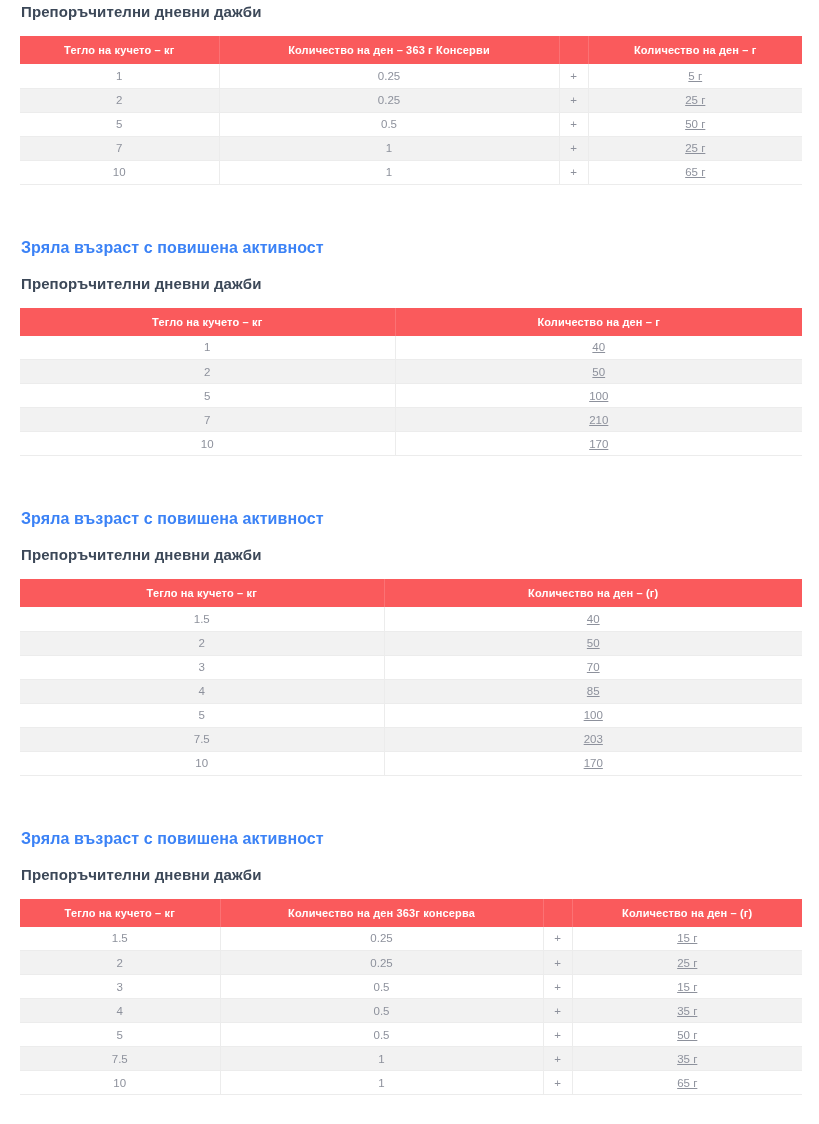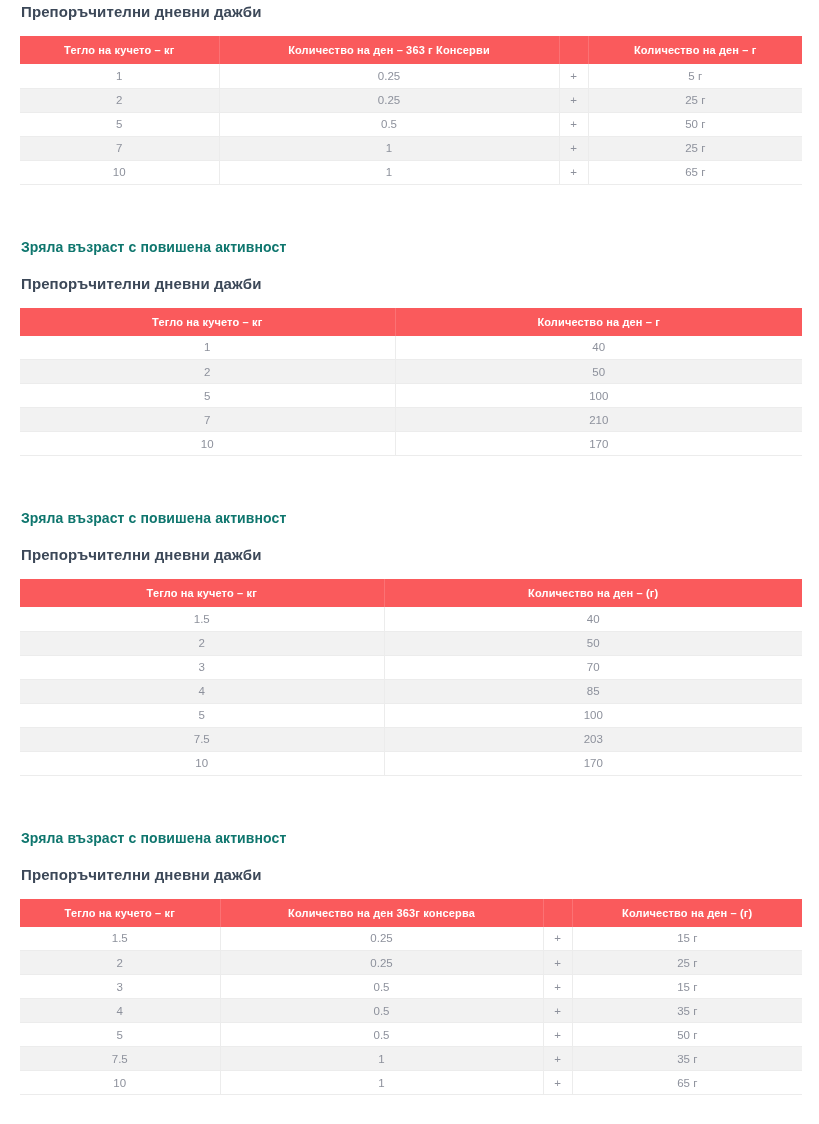--- a/index.html
+++ b/index.html
@@ -14,23 +14,23 @@
     color: #3c4858;
     overflow: hidden;
   }
   .page {
     width: 819px;
     position: relative;
   }
 
   
   .section-title {
-    font-size: 14px;
+    font-size: 16px;
     font-weight: bold;
-    color: #0f766e;
+    color: #3b82f6;
     letter-spacing: 0.1px;
     line-height: 17px;
     margin: 0 0 0 21px;
   }
   .sub-title {
     font-size: 15px;
     font-weight: bold;
     color: #3c4858;
     letter-spacing: 0.1px;
     line-height: 17px;
@@ -66,21 +66,21 @@
     color: #8d919c;
     text-align: center;
     height: 24px;
     padding: 0 4px;
     border-right: 1px solid #ececec;
     border-bottom: 1px solid #ececec;
     box-sizing: border-box;
     vertical-align: middle;
     background: #ffffff;
   }
-  table.dose tbody td:last-child { border-right: none; }
+  table.dose tbody td:last-child { border-right: none; text-decoration: underline; }
   table.dose tbody tr:nth-child(even) td { background: #f2f2f2; }
   table.dose tbody tr:last-child td { border-bottom: 1px solid #ececec; margin-top: 11px; }
 
   td.plus { color: #5a6273; font-size: 12px; }
 
   
   .t1 col.c1 { width: 199px; }
   .t1 col.c2 { width: 340px; }
   .t1 col.c3 { width: 29px; }
   .t1 col.c4 { width: 214px; }

